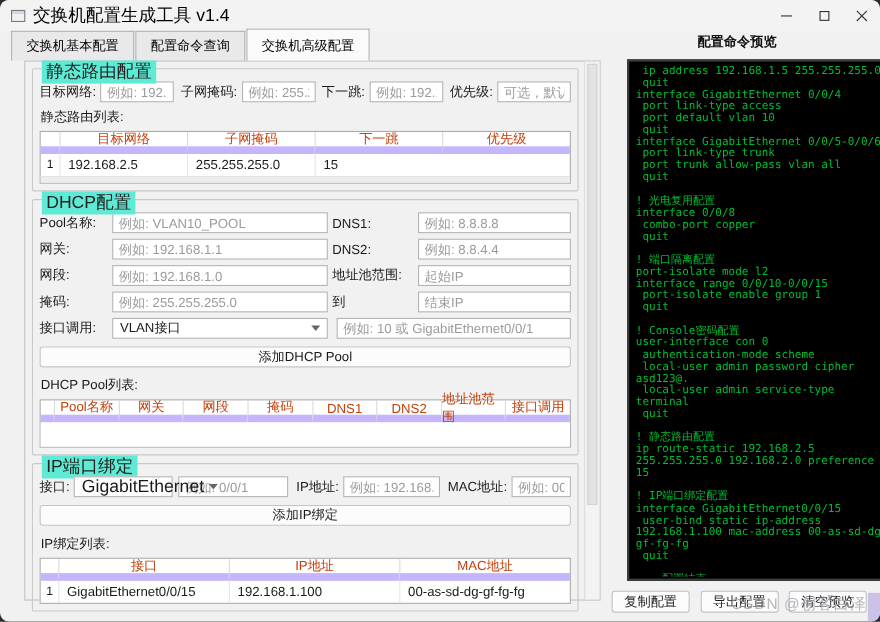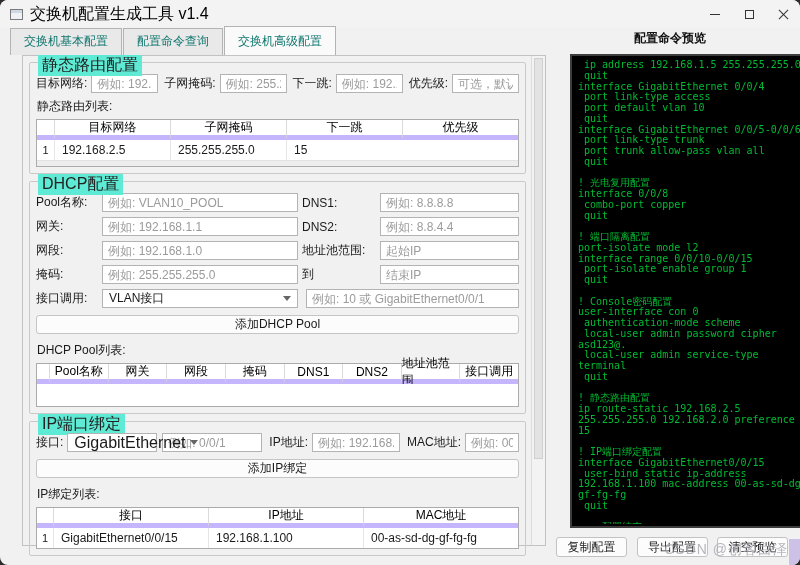--- a/index.html
+++ b/index.html
@@ -14,21 +14,21 @@
   .win-btn { width:34px; height:28px; display:flex; align-items:center; justify-content:center; }
   .glyph-min { width:10px; height:1px; background:#333; }
   .glyph-max { width:9px; height:9px; border:1px solid #333; }
   .glyph-close { position:relative; width:11px; height:11px; }
   .glyph-close::before,.glyph-close::after { content:""; position:absolute; left:-1px; top:5px; width:13px; height:1px; background:#333; }
   .glyph-close::before { transform:rotate(45deg); }
   .glyph-close::after { transform:rotate(-45deg); }
 
   
   .tabbar { position:absolute; top:28px; left:0; right:0; height:27px; display:flex; align-items:flex-end; padding-left:10px; }
-  .tab { padding:4px 13px 5px 13px; border:1px solid #b3b3b3; border-bottom:none; background:#e9e9e9; color:#0f766e; margin-right:1px;font-family:Liberation Mono, monospace; }
+  .tab { padding:4px 13px 5px 13px; border:1px solid #b3b3b3; border-bottom:none; background:#e9e9e9; color:#000000; margin-right:1px;font-family:Liberation Mono, monospace; }
   .tab.active { background:#fafafa; padding-top:6px; position:relative; z-index:2; }
 
   
   .left-pane { position:absolute; left:22px; top:55px; width:524px; height:491px; border:1px solid #c2c2c2; background:#f1f1f1; }
   .left-content { position:absolute; left:0; top:0; right:15px; bottom:0; padding:6px 4px 0 6px; }
   .vscroll { position:absolute; right:0; top:0; bottom:0; width:14px; background:#f3f3f3; border-left:1px solid #dcdcdc; }
   .vscroll .thumb { position:absolute; left:2px; right:2px; top:2px; height:82%; background:#e3e3e3; border:1px solid #d0d0d0; }
 
   .group { position:relative; border:1px solid #c9c9c9; border-radius:2px; padding:11px 6px 6px 6px; margin-bottom:7px; }
   .group-title { position:absolute; top:-8px; left:8px; background:#5eead4; padding:0 4px; font-size:16px; color:#222; }
@@ -39,21 +39,21 @@
   input.field::placeholder { color:#9b9b9b; opacity:1; }
   .flex1 { flex:1; }
   .combo { height:19px; border:1px solid #b3b3b3; background:#fff; display:flex; align-items:center; padding:0 6px; position:relative; }
   .combo-value { flex:1; }
   .combo-arrow { width:0; height:0; border-left:4px solid transparent; border-right:4px solid transparent; border-top:5px solid #666; margin-left:4px; }
 
   .wide-btn { width:100%; height:19px; background:#fcfcfc; border:1px solid #c5c5c5; border-radius:3px; font-size:12px; font-family:inherit; color:#1a1a1a; margin:2px 0 6px 0; cursor:pointer; }
   .list-label { margin:2px 0 4px 1px; }
 
   .tbl { display:grid; border:1px solid #ababab; background:#fff; }
-  .th { height:20px; display:flex; align-items:center; justify-content:center; border-bottom:5px solid #c4b5fd; border-left:1px solid #dadada; color:#000000; }
+  .th { height:20px; display:flex; align-items:center; justify-content:center; border-bottom:7px solid #c4b5fd; border-left:1px solid #dadada; color:#c2410c; }
   .th:first-child { border-left:none; }
   .td { height:20px; display:flex; align-items:center; padding-left:7px; border-left:1px solid #e6e6e6; }
   .td.first { border-left:none; justify-content:center; padding-left:0; font-size:11px; }
   .tbl-strip { grid-column:1/-1; height:6px; background:#ededed; border-top:1px solid #e2e2e2; }
   .tbl-empty { grid-column:1/-1; height:22px; background:#fff; }
 
   .grid2 { display:grid; grid-template-columns:62px 196px 74px 1fr; column-gap:4px; row-gap:5px; align-items:center; margin-bottom:5px; }
   .grid2 label { white-space:nowrap; }
 
   

